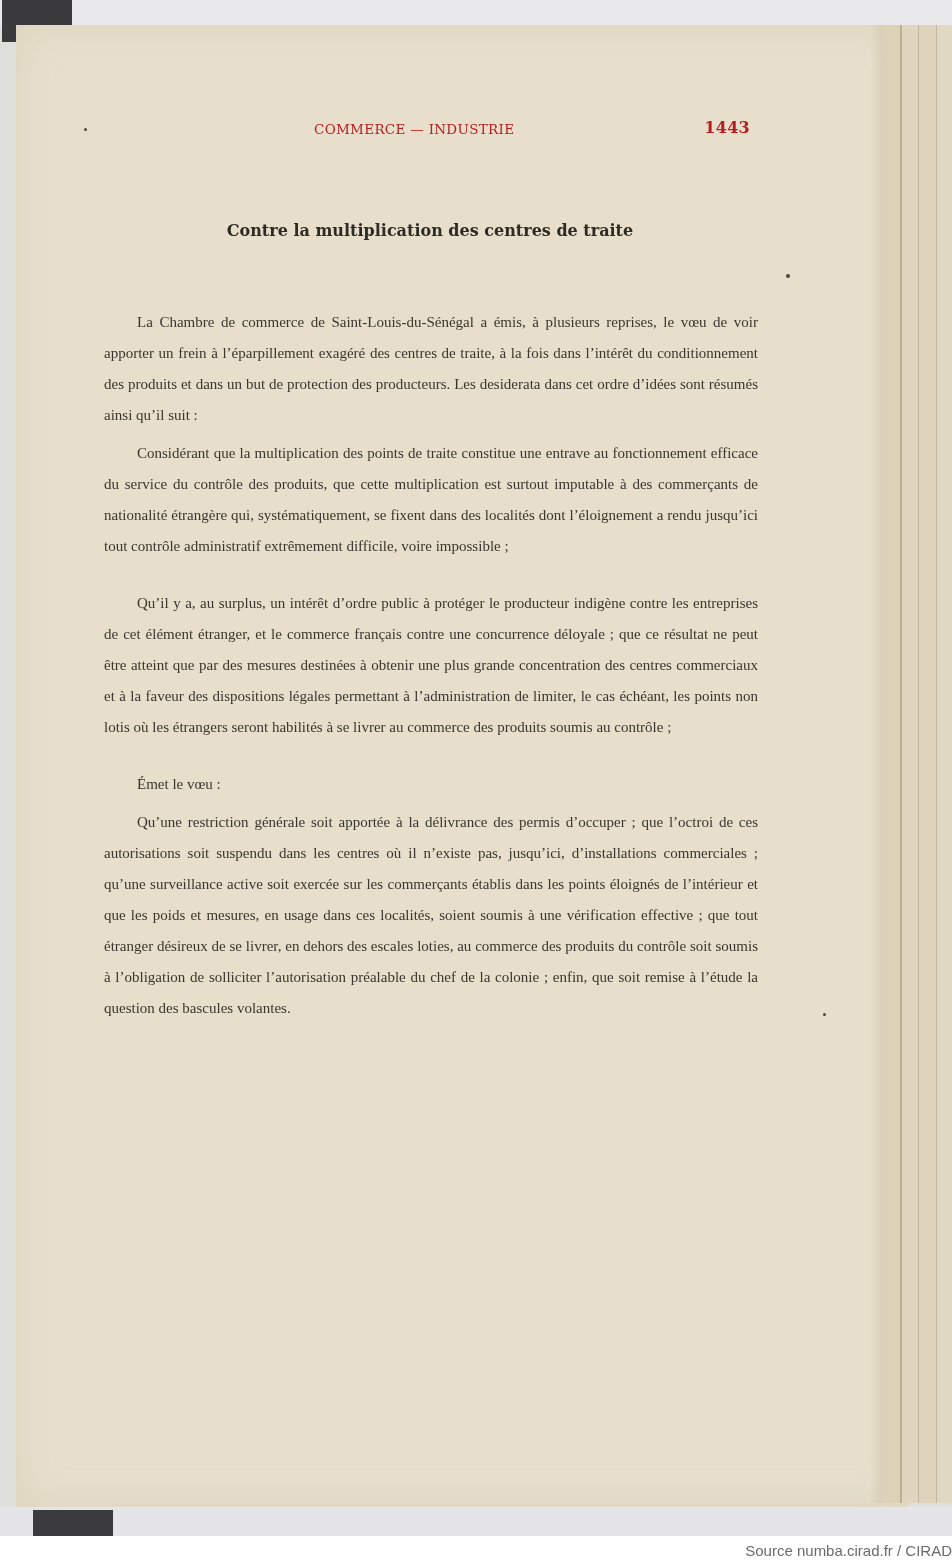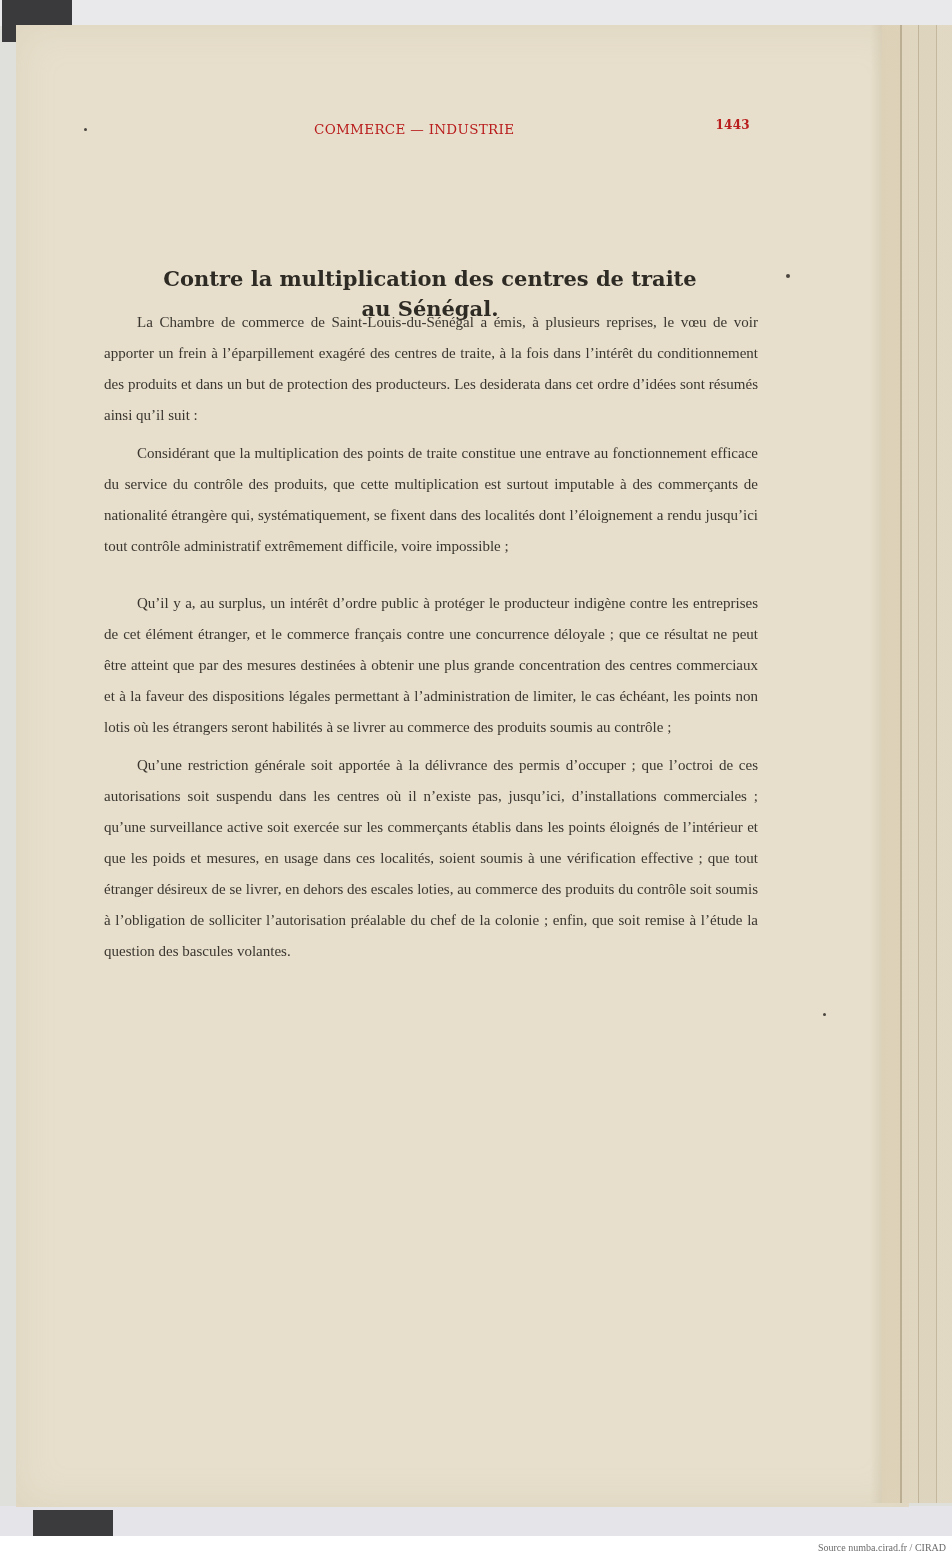--- a/index.html
+++ b/index.html
@@ -51,43 +51,42 @@
       background: linear-gradient(90deg, rgba(231,223,204,0), rgba(200,188,160,0.5));
     }
     .running-head {
       position: absolute; top: 118px; left: 100px; width: 660px; height: 24px;
       font-size: 13.5px; color: #b91c1c; letter-spacing: 0.3px;
     }
     .running-head .center {
       position: absolute; left: 214px; top: 3px;
     }
     .running-head .pageno {
-      position: absolute; right: 10px; top: 0px; font-size: 12px; font-weight: bold;
+      position: absolute; right: 10px; top: 0px; font-size: 16px; font-weight: bold;
     }
     .title {
       position: absolute; left: 100px; top: 216px; width: 660px;
-      text-align: center; font-weight: bold; font-size: 21px; line-height: 30px;
+      text-align: center; font-weight: bold; font-size: 16px; line-height: 30px;
       color: #2e2a24;
-      margin-top: 48px;
     }
     .body-text {
       position: absolute; left: 104px; top: 307px; width: 654px;
       font-family: "Liberation Serif", serif;
       font-size: 15px; line-height: 31px; color: #3a362f;
       text-align: justify;
     }
     .para { margin: 0; text-indent: 33px; text-align: justify; }
     .para.gap { margin-top: 7px; }
     .para.gap-s { margin-top: 26px; }
     .speck {
       position: absolute; width: 4px; height: 4px; border-radius: 50%; background: #4a463f;
     }
     .caption {
-      position: absolute; right: 6px; top: 1542px;
-      font-family: Liberation Serif, serif; font-size: 10px; color: #6b6b6b;
+      position: absolute; right: 0; top: 1542px;
+      font-family: Liberation Sans, sans-serif; font-size: 15px; color: #6b6b6b;
     }
   </style>
 </head>
 <body>
 
 <div class="scan-bg"></div>
 <div class="top-strip"></div>
 <div class="dark-corner-top"></div>
 <div class="bottom-strip"></div>
 <div class="dark-corner-bottom"></div>
@@ -96,27 +95,27 @@
 <div class="page-stack-shade"></div>
 <div class="page-stack"></div>
 
 <div class="running-head">
   <span class="center">COMMERCE — INDUSTRIE</span>
   <span class="pageno">1443</span>
 </div>
 
 <div class="title">
   <div>Contre la multiplication des centres de traite</div>
-  <div>au Sénégal.</div>
 </div>
 
 <div class="body-text">
   <p class="para">La Chambre de commerce de Saint-Louis-du-Sénégal a émis, à plusieurs reprises, le vœu de voir apporter un frein à l’éparpillement exagéré des centres de traite, à la fois dans l’intérêt du conditionnement des produits et dans un but de protection des producteurs. Les desiderata dans cet ordre d’idées sont résumés ainsi qu’il suit :</p>
   <p class="para gap">Considérant que la multiplication des points de traite constitue une entrave au fonctionnement efficace du service du contrôle des produits, que cette multiplication est surtout imputable à des commerçants de nationalité étrangère qui, systématiquement, se fixent dans des localités dont l’éloignement a rendu jusqu’ici tout contrôle administratif extrêmement difficile, voire impossible ;</p>
   <p class="para gap-s">Qu’il y a, au surplus, un intérêt d’ordre public à protéger le producteur indigène contre les entreprises de cet élément étranger, et le commerce français contre une concurrence déloyale ; que ce résultat ne peut être atteint que par des mesures destinées à obtenir une plus grande concentration des centres commerciaux et à la faveur des dispositions légales permettant à l’administration de limiter, le cas échéant, les points non lotis où les étrangers seront habilités à se livrer au commerce des produits soumis au contrôle ;</p>
+  <p class="para gap-s">Émet le vœu :</p>
   <p class="para gap">Qu’une restriction générale soit apportée à la délivrance des permis d’occuper ; que l’octroi de ces autorisations soit suspendu dans les centres où il n’existe pas, jusqu’ici, d’installations commerciales ; qu’une surveillance active soit exercée sur les commerçants établis dans les points éloignés de l’intérieur et que les poids et mesures, en usage dans ces localités, soient soumis à une vérification effective ; que tout étranger désireux de se livrer, en dehors des escales loties, au commerce des produits du contrôle soit soumis à l’obligation de solliciter l’autorisation préalable du chef de la colonie ; enfin, que soit remise à l’étude la question des bascules volantes.</p>
 </div>
 
 <div class="speck" style="left:786px; top:274px;"></div>
 <div class="speck" style="left:84px; top:128px; width:3px; height:3px;"></div>
 <div class="speck" style="left:823px; top:1013px; width:3px; height:3px;"></div>
 
 <div class="caption">Source numba.cirad.fr / CIRAD</div>
 
 </body></html>

